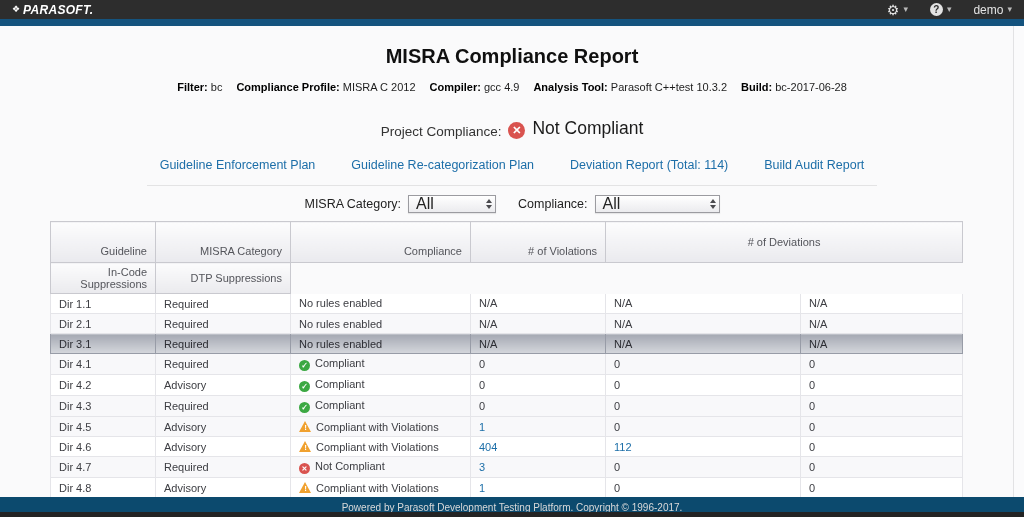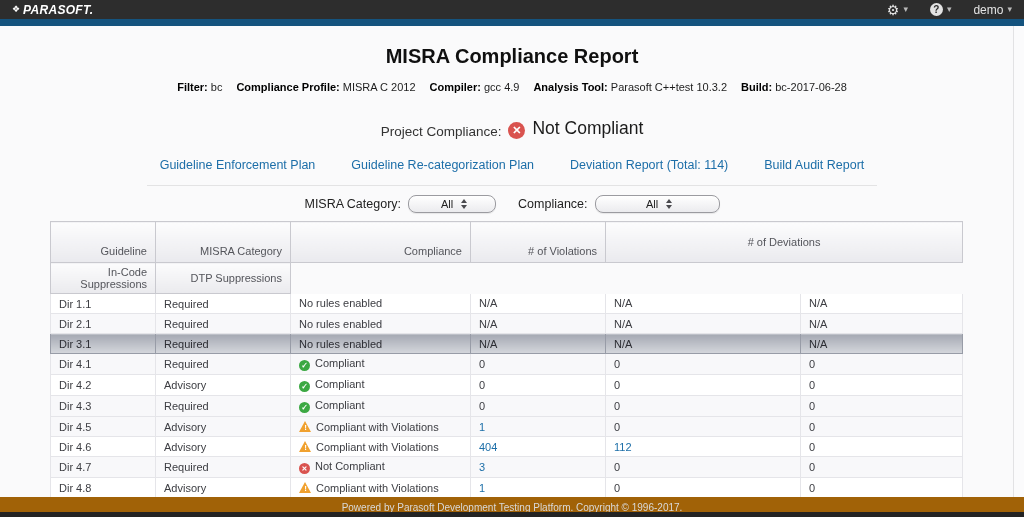--- a/index.html
+++ b/index.html
@@ -43,25 +43,25 @@
   }
   .pc-status{ font-size:17.5px; color:#1b1b1b; }
   .links{ display:flex; justify-content:center; gap:36px; margin-top:19px; }
   .links a{ color:#1c6ea8; font-size:12.5px; text-decoration:none; }
   .divider{ width:730px; margin:13px auto 0; border-top:1px solid #e3e3e4; }
   
   .filters{ display:flex; justify-content:center; align-items:center; margin-top:9px; font-size:12.5px; color:#222; }
   .f-label{ margin-right:7px; }
   .f-label.second{ margin-left:22px; }
   .select{
-    display:inline-flex; align-items:center; justify-content:center;
-    height:18px; border:1px solid #9b9ba0; border-radius:8px;
+    display:inline-flex; align-items:center; justify-content:space-between;
+    height:18px; border:1px solid #9b9ba0; border-radius:0;
     background:linear-gradient(#ffffff,#ebebee);
     box-shadow:0 1px 1px rgba(0,0,0,.08);
-    padding:0 3px 0 7px; font-size:11px; color:#222; cursor:pointer;
+    padding:0 3px 0 7px; font-size:16px; color:#222; cursor:pointer;
   }
   .stepper{ display:flex; flex-direction:column; align-items:center; margin-left:8px; }
   .stepper i{ display:block; width:0; height:0; border-left:3px solid transparent; border-right:3px solid transparent; }
   .stepper i.up{ border-bottom:4px solid #4a4a4e; margin-bottom:2px; }
   .stepper i.down{ border-top:4px solid #4a4a4e; }
   
   .table-wrap{ width:912px; margin:8px 0 0 50px; }
   table{ width:100%; border-collapse:collapse; table-layout:fixed; font-size:11px; }
   th{
     font-weight:normal; text-align:right; color:#54555b; font-size:11px;
@@ -101,21 +101,21 @@
     content:"!"; position:absolute; left:0; right:0; top:2px; text-align:center;
     color:#fff; font-size:8px; font-weight:bold; line-height:9px;
   }
   
   .scrollbar{
     position:absolute; top:26px; right:0; width:11px; bottom:20px;
     background:#fbfbfc; border-left:1px solid #e2e2e4;
   }
   .footer{
     position:absolute; left:0; right:0; bottom:0; height:20px;
-    background:#a16207; text-align:center; z-index:5;
+    background:#0c4a6e; text-align:center; z-index:5;
   }
   .footer-text{ color:#d9d9d9; font-size:10px; line-height:15px; display:inline-block; }
   .footer::after{ content:""; position:absolute; left:0; right:0; bottom:0; height:5px; background:#232323; }
 </style>
 </head>
 <body>
 
 <div class="topbar">
   <div class="logo">
     <span class="logo-mark">❖</span>

